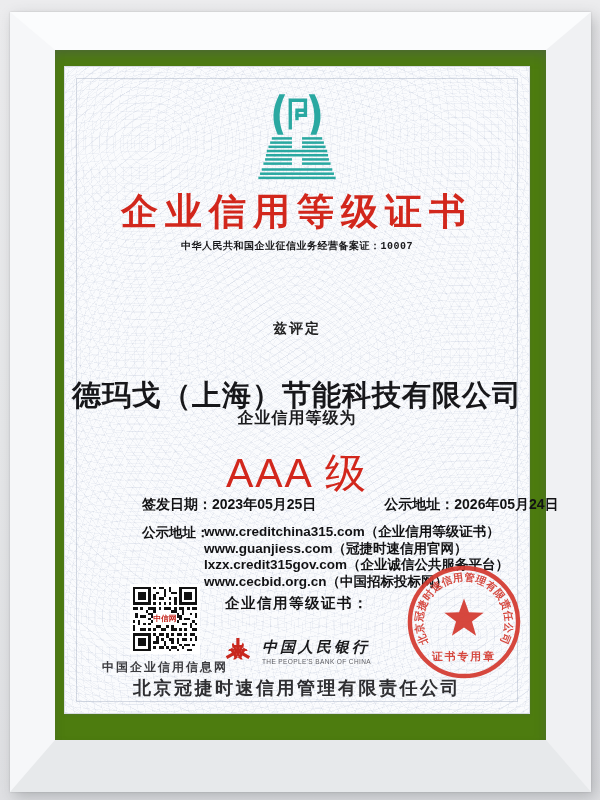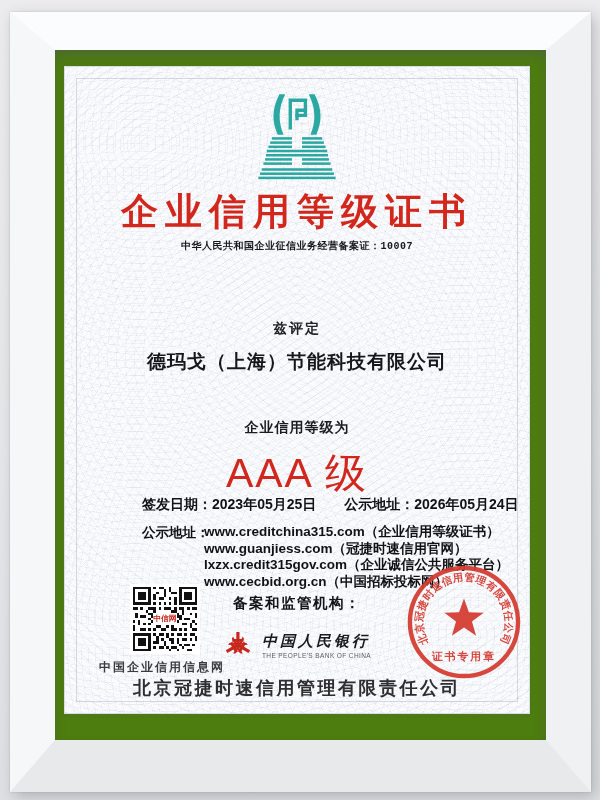--- a/index.html
+++ b/index.html
@@ -39,32 +39,32 @@
   .paper::before{
     content:"";position:absolute;inset:11px;border:1px solid rgba(150,162,185,.38);
     pointer-events:none;
   }
   .abs{position:absolute;left:0;right:0;text-align:center;}
   .logo-wrap{top:24px;}
   .cert-title{top:120px;font-size:37px;font-weight:800;letter-spacing:7px;color:#d2271c;font-family:"Liberation Sans",sans-serif;}
   .cert-subtitle{top:172px;font-size:10px;font-weight:700;color:#18181a;letter-spacing:.5px;font-family:Liberation Mono, monospace;}
   .cert-no{top:219px;font-size:17px;font-weight:700;color:#141416;font-family:"Liberation Serif","DejaVu Serif",serif;}
   .hereby{top:253px;font-size:14px;font-weight:700;color:#222;letter-spacing:2px;}
-  .company{top:282px;font-size:19px;font-weight:600;color:#17171a;letter-spacing:1px;font-family:"Liberation Serif","DejaVu Serif",serif;}
-  .rating-label{top:352px;font-size:14px;font-weight:700;color:#1c1c1e;letter-spacing:1px;}
+  .company{top:309px;font-size:29px;font-weight:600;color:#17171a;letter-spacing:1px;font-family:"Liberation Serif","DejaVu Serif",serif;}
+  .rating-label{top:341px;font-size:16px;font-weight:700;color:#1c1c1e;letter-spacing:1px;}
   .rating{top:379px;font-size:41px;font-weight:400;color:#d2271c;letter-spacing:2px;}
-  .dates{position:absolute;left:77px;top:429px;display:flex;gap:28px;font-size:14px;font-weight:700;color:#121214;white-space:nowrap;}
+  .dates{position:absolute;left:77px;top:429px;display:flex;gap:68px;font-size:14px;font-weight:700;color:#121214;white-space:nowrap;}
   .addr-label{position:absolute;left:77px;top:457px;font-size:13.5px;font-weight:700;color:#121214;white-space:nowrap;}
   .addr-lines{position:absolute;left:139px;top:457px;font-size:13.5px;font-weight:700;color:#121214;line-height:16.5px;white-space:nowrap;}
-  .qr-block{position:absolute;left:34px;top:517px;width:132px;}
+  .qr-block{position:absolute;left:34px;top:517px;width:132px;text-align:center;}
   .qr-svg{width:70px;height:70px;display:block;margin:0 auto;}
   .qr-label{margin-top:5px;font-size:12px;letter-spacing:2px;color:#3c3c40;font-weight:600;white-space:nowrap;}
   .regulator{position:absolute;left:50%;transform:translateX(-50%);top:527px;text-align:center;white-space:nowrap;}
   .regulator-label{font-size:14.5px;font-weight:700;color:#141416;letter-spacing:1.5px;}
-  .bank-row{margin-top:16px;display:flex;align-items:center;gap:9px;}
+  .bank-row{margin-top:22px;display:flex;align-items:center;gap:9px;}
   .bank-names{text-align:left;}
   .bank-cn{font-size:15px;font-weight:700;color:#1a1a1c;letter-spacing:3px;font-family:"Liberation Serif","DejaVu Serif",serif;font-style:italic;}
   .bank-en{font-size:6.5px;color:#5d5d62;letter-spacing:.4px;margin-top:1px;}
   .seal{position:absolute;left:340px;top:496px;width:118px;height:118px;opacity:.93;}
   .issuer{top:609px;font-size:18px;font-weight:600;color:#2e2e31;letter-spacing:2.5px;}
 </style>
 </head>
 <body>
 
 <div class="frame">
@@ -143,21 +143,21 @@
             <path d="M18 8h2v1h-2z M21 8h1v1h-1z M23 8h2v1h-2z M19 9h1v2h-1z M22 10h1v1h-1z M24 10h1v2h-1z M18 11h1v2h-1z M20 12h2v1h-2z M23 13h1v1h-1z M19 14h2v1h-2z M22 14h1v2h-1z M24 14h1v1h-1z M18 16h1v1h-1z M20 16h1v1h-1z M23 16h2v1h-2z"></path>
             <path d="M8 18h1v1h-1z M10 18h2v1h-2z M13 18h1v2h-1z M15 18h1v1h-1z M17 18h2v1h-2z M20 18h1v1h-1z M22 18h2v1h-2z M9 19h1v2h-1z M11 20h1v1h-1z M14 20h2v1h-2z M17 20h1v2h-1z M19 20h2v1h-2z M22 20h1v1h-1z M24 19h1v2h-1z M8 21h2v1h-2z M12 21h1v2h-1z M15 21h1v1h-1z M18 22h1v1h-1z M20 22h2v1h-2z M23 22h1v1h-1z M8 23h1v1h-1z M10 23h2v1h-2z M13 23h1v1h-1z M15 23h2v1h-2z M19 23h1v1h-1z M21 24h2v1h-2z M17 24h1v1h-1z M14 24h1v1h-1z"></path>
           </g>
           <rect x="9" y="10" width="7" height="4.6" fill="#ffffff"></rect>
           <text x="12.5" y="13.4" font-size="3" fill="#c4261d" text-anchor="middle" font-weight="bold">中信网</text>
         </svg>
         <div class="qr-label">中国企业信用信息网</div>
       </div>
 
       <div class="regulator">
-        <div class="regulator-label">备案和监管机构：</div>
+        <div class="regulator-label">企业信用等级证书：</div>
         <div class="bank-row">
           <svg width="30" height="32" viewBox="-16 -16 32 32">
             <g fill="#c8271e">
               <g>
                 <path d="M-1.7,-14 L1.7,-14 L1.7,-6.5 L6,-6.5 L6,-3.5 L1.7,-3.5 L1.7,3.5 L5.2,9 L2.8,9 L0,5 L-2.8,9 L-5.2,9 L-1.7,3.5 L-1.7,-3.5 L-6,-3.5 L-6,-6.5 L-1.7,-6.5 Z"></path>
               </g>
               <g transform="rotate(120)">
                 <path d="M-1.7,-14 L1.7,-14 L1.7,-6.5 L6,-6.5 L6,-3.5 L1.7,-3.5 L1.7,3.5 L5.2,9 L2.8,9 L0,5 L-2.8,9 L-5.2,9 L-1.7,3.5 L-1.7,-3.5 L-6,-3.5 L-6,-6.5 L-1.7,-6.5 Z"></path>
               </g>
               <g transform="rotate(240)">

